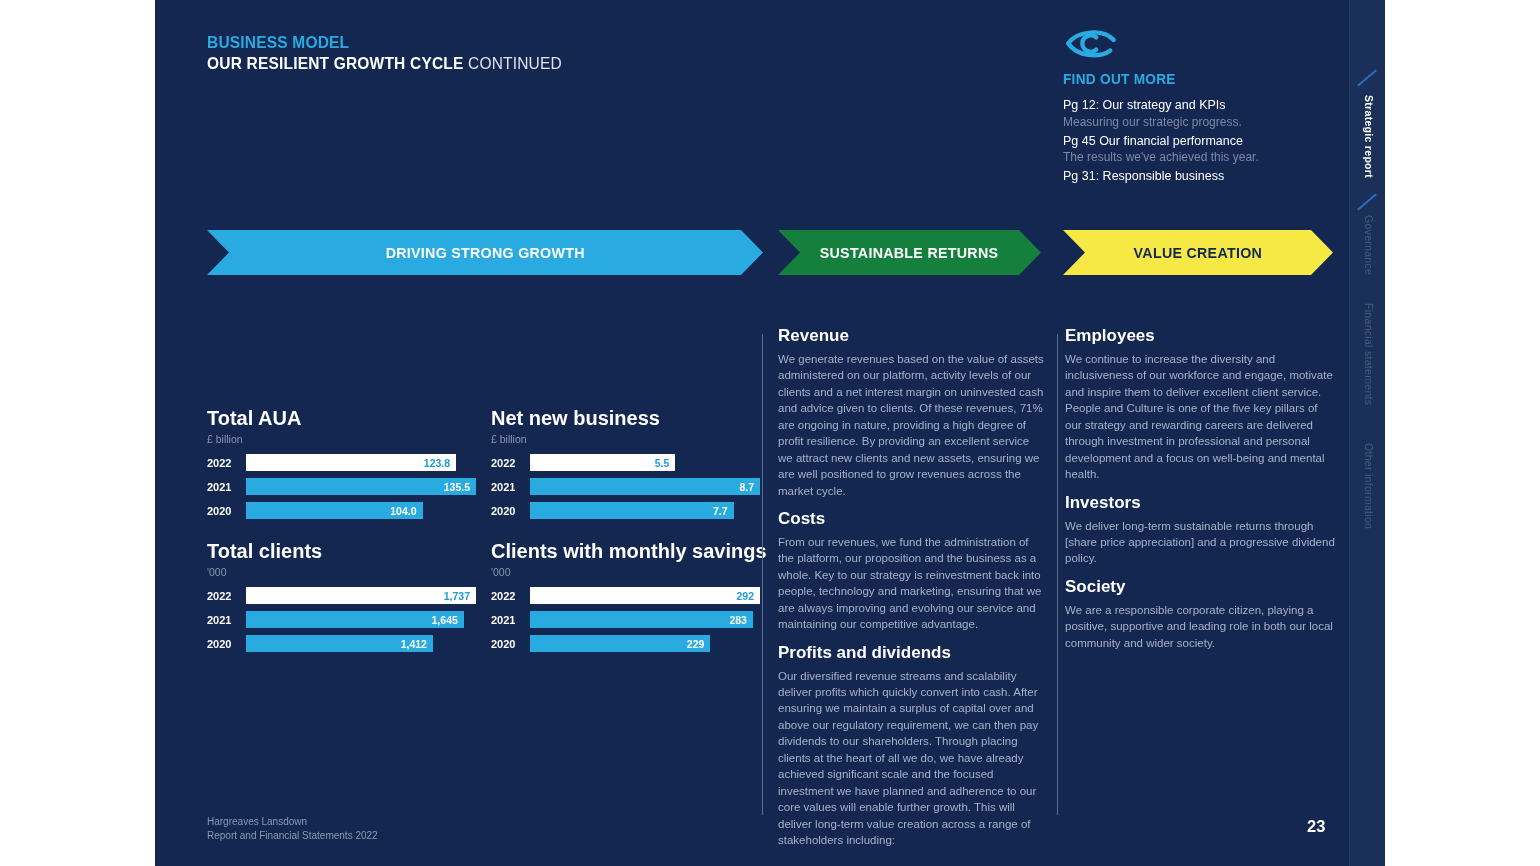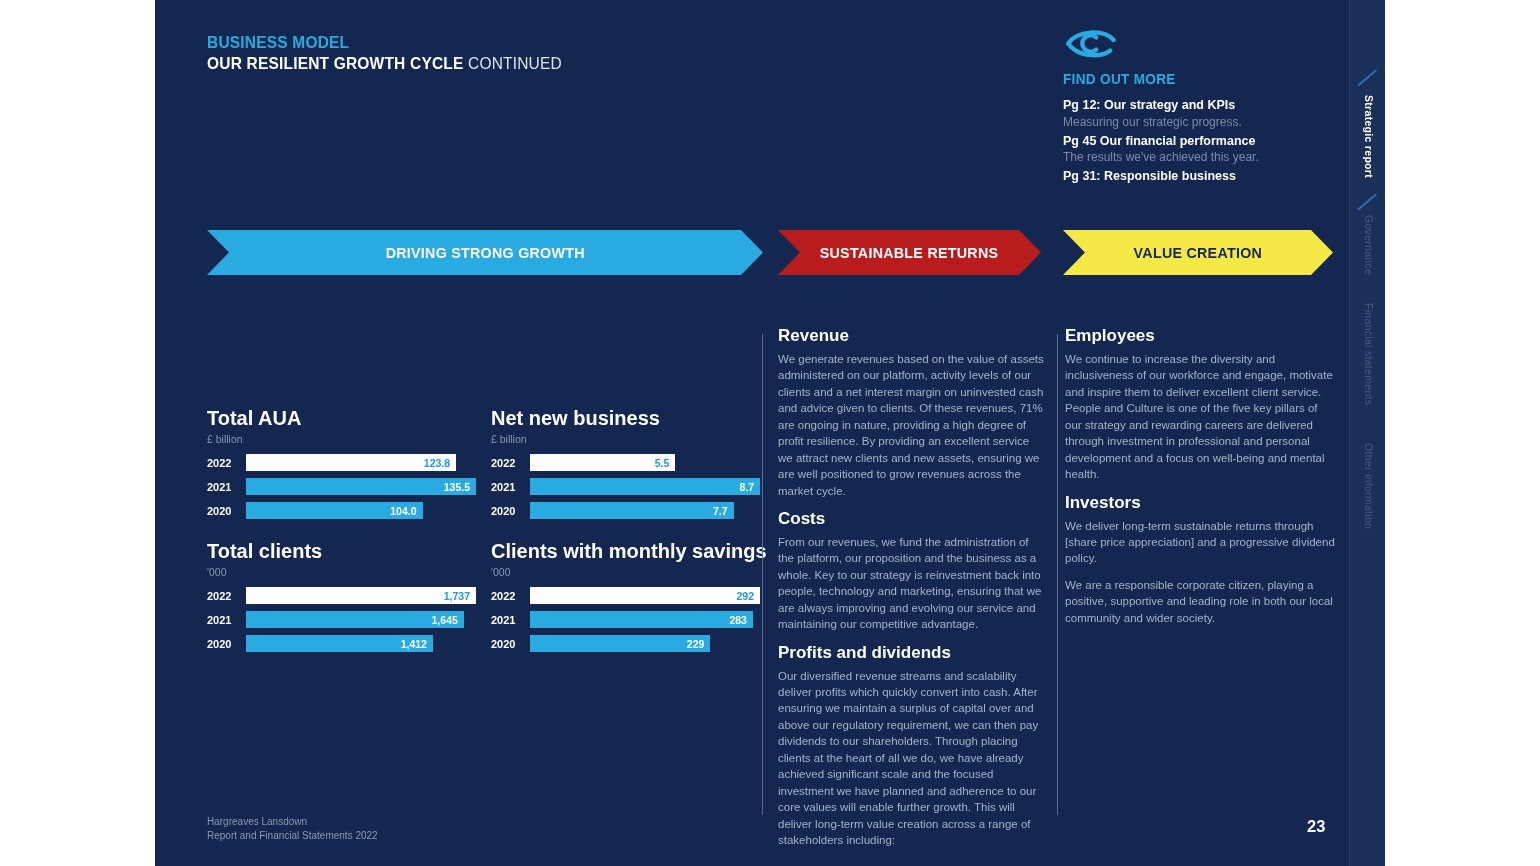--- a/index.html
+++ b/index.html
@@ -11,21 +11,21 @@
   
   .header { position:absolute; left:52px; top:33px; transform:scaleX(.94); transform-origin:left top; }
   .eyebrow { color:#29ABE2; font-size:16.5px; font-weight:bold; letter-spacing:.2px; }
   .title { color:#ffffff; font-size:16.5px; font-weight:bold; margin-top:2px; letter-spacing:.2px; }
   .title .suffix { font-weight:normal; color:#dfe4ee; }
 
   
   .fom { position:absolute; left:908px; top:24px; width:290px; }
   .fom-icon { display:block; }
   .fom-heading { color:#29ABE2; font-size:14.5px; font-weight:bold; margin:8px 0 11px; letter-spacing:.3px; transform:scaleX(.94); transform-origin:left; }
-  .fom-link-label { color:#ffffff; font-weight:bold; font-size:12.5px; line-height:1.25; cursor:pointer; }
+  .fom-link-label { color:#ffffff; font-weight:normal; font-size:12.5px; line-height:1.25; cursor:pointer; }
   .fom-link-sub { color:#7e89a5; font-size:12px; margin:1px 0 5px; }
 
   
   .stage { position:absolute; top:230px; height:45px; display:flex; align-items:center; justify-content:center;
            clip-path: polygon(22px 50%, 0 0, calc(100% - 22px) 0, 100% 50%, calc(100% - 22px) 100%, 0 100%); }
   #stage-0 { left:52px;  width:556px; }
   #stage-1 { left:623px; width:263px; }
   #stage-2 { left:908px; width:270px; }
   .stage-label { color:#ffffff; font-weight:bold; font-size:15.5px; letter-spacing:.3px; transform:scaleX(.92); }
   .stage.yellow .stage-label { color:#14284f; }
@@ -96,21 +96,21 @@
       </div>
       <div>
         <div class="fom-link-label">Pg 31: Responsible business</div>
         <div class="fom-link-sub"></div>
       </div>
     </div>
 
     <div class="stage" id="stage-0" style="background: rgb(41, 171, 226);">
       <span class="stage-label">DRIVING STRONG GROWTH</span>
     </div>
-    <div class="stage" id="stage-1" style="background: #b91c1c;">
+    <div class="stage" id="stage-1" style="background: #15803d;">
       <span class="stage-label">SUSTAINABLE RETURNS</span>
     </div>
     <div class="stage yellow" id="stage-2" style="background: rgb(246, 233, 69);">
       <span class="stage-label">VALUE CREATION</span>
     </div>
 
 
     <div class="charts">
 
       <div class="chart">
@@ -251,20 +251,21 @@
     <div class="text-col" id="stakeholders">
       <div class="section">
         <h3>Employees</h3>
         <p>We continue to increase the diversity and inclusiveness of our workforce and engage, motivate and inspire them to deliver excellent client service. People and Culture is one of the five key pillars of our strategy and rewarding careers are delivered through investment in professional and personal development and a focus on well-being and mental health.</p>
       </div>
       <div class="section">
         <h3>Investors</h3>
         <p>We deliver long-term sustainable returns through [share price appreciation] and a progressive dividend policy.</p>
       </div>
       <div class="section">
+        <h3>Society</h3>
         <p>We are a responsible corporate citizen, playing a positive, supportive and leading role in both our local community and wider society.</p>
       </div>
     </div>
 
     <div class="footer">
       <div>Hargreaves Lansdown</div>
       <div>Report and Financial Statements 2022</div>
     </div>
     <div class="page-num">23</div>
 

